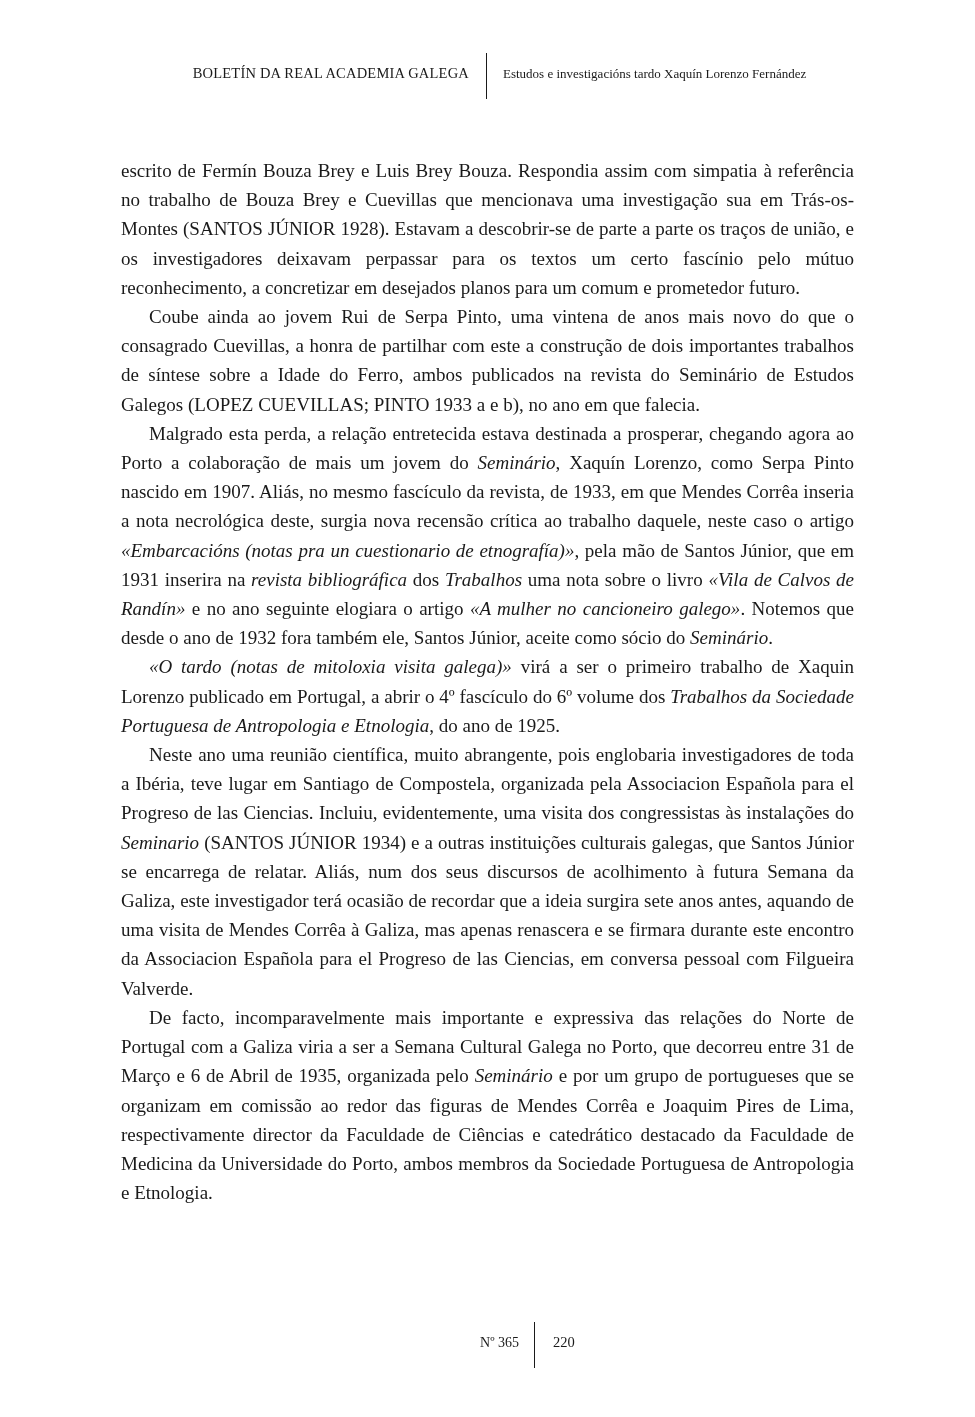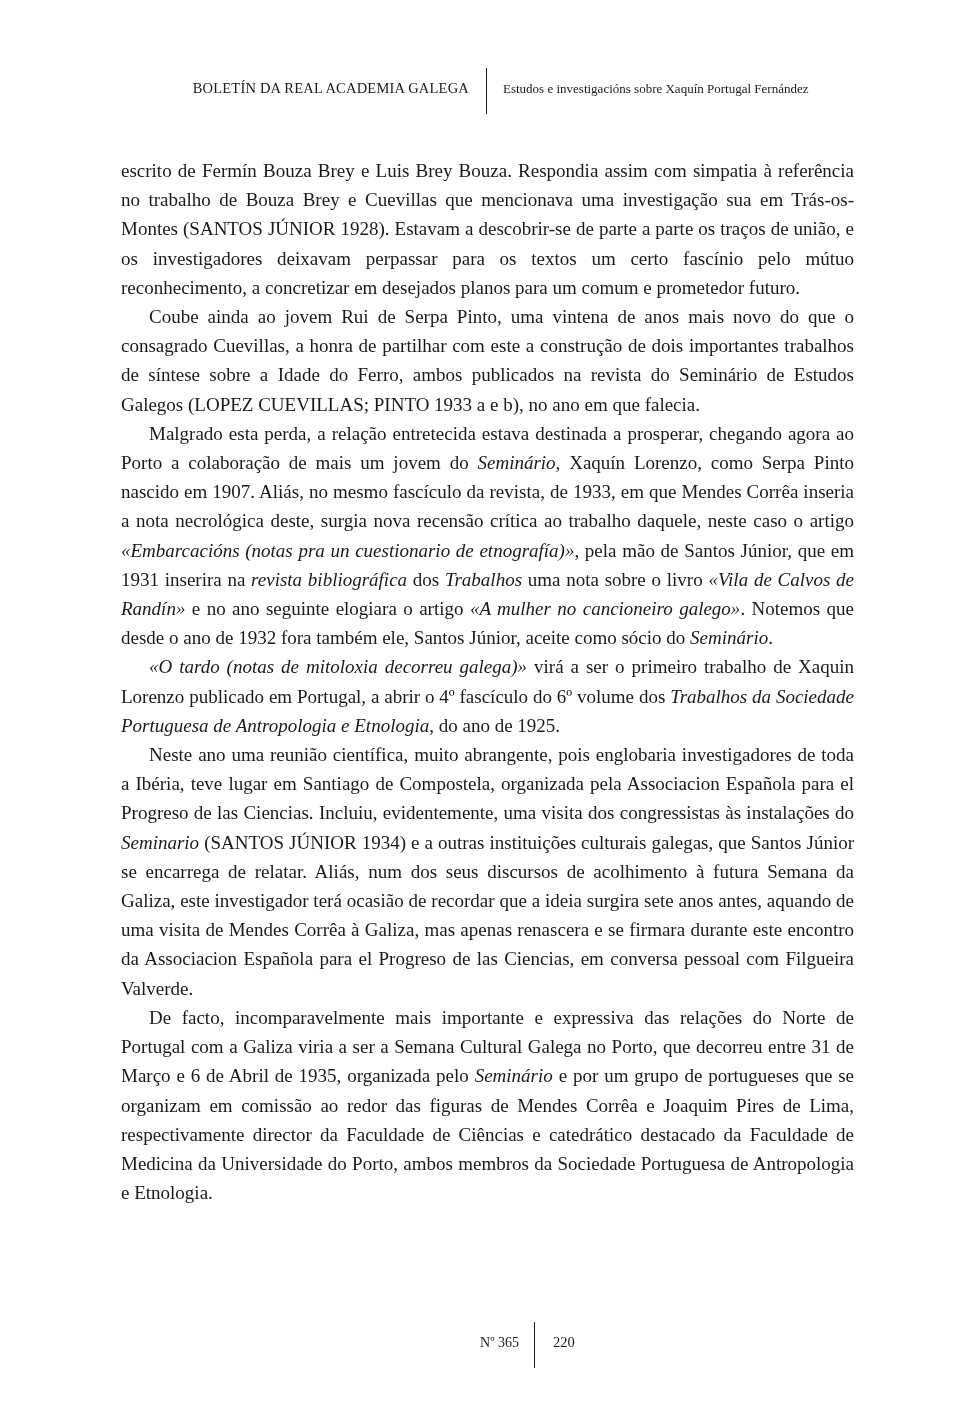--- a/index.html
+++ b/index.html
@@ -1,21 +1,21 @@
 <!DOCTYPE html>
 <html><head>
 <meta charset="utf-8">
 <style>
   html, body { margin: 0; padding: 0; background: #ffffff; }
   body {
     width: 975px; height: 1417px; position: relative; overflow: hidden;
     font-family: "Liberation Serif", "DejaVu Serif", serif; color: #1a1a1a;
   }
   .running-head {
-    position: absolute; top: 68px; left: 0; width: 975px; height: 46px;
+    position: absolute; top: 53px; left: 0; width: 975px; height: 46px;
   }
   .rh-left {
     position: absolute; right: 506px; top: 12px;
     font-size: 14.5px; letter-spacing: 0.2px; white-space: nowrap;
   }
   .rh-rule {
     position: absolute; left: 486px; top: 0; width: 1.3px; height: 46px; background: #1a1a1a;
   }
   .rh-right {
     position: absolute; left: 503px; top: 13px;
@@ -41,28 +41,28 @@
   .ft-right {
     position: absolute; left: 505px; top: 12px; font-size: 14.5px; font-weight: normal; white-space: nowrap;
   }
 </style>
 </head>
 <body>
 
 <header class="running-head">
   <span class="rh-left">BOLETÍN DA REAL ACADEMIA GALEGA</span>
   <span class="rh-rule"></span>
-  <span class="rh-right">Estudos e investigacións sobre Xaquín Portugal Fernández</span>
+  <span class="rh-right">Estudos e investigacións tardo Xaquín Lorenzo Fernández</span>
 </header>
 
 <main class="body-text" id="body-text">
     <p><span>escrito de Fermín Bouza Brey e Luis Brey Bouza. Respondia assim com simpatia à referência no trabalho de Bouza Brey e Cuevillas que mencionava uma investigação sua em Trás-os-Montes (SANTOS JÚNIOR 1928). Estavam a descobrir-se de parte a parte os traços de união, e os investigadores deixavam perpassar para os textos um certo fascínio pelo mútuo reconhecimento, a concretizar em desejados planos para um comum e prometedor futuro.</span></p>
     <p class="indent"><span>Coube ainda ao jovem Rui de Serpa Pinto, uma vintena de anos mais novo do que o consagrado Cuevillas, a honra de partilhar com este a construção de dois importantes trabalhos de síntese sobre a Idade do Ferro, ambos publicados na revista do Seminário de Estudos Galegos (LOPEZ CUEVILLAS; PINTO 1933 a e b), no ano em que falecia.</span></p>
     <p class="indent"><span>Malgrado esta perda, a relação entretecida estava destinada a prosperar, chegando agora ao Porto a colaboração de mais um jovem do </span><em>Seminário</em><span>, Xaquín Lorenzo, como Serpa Pinto nascido em 1907. Aliás, no mesmo fascículo da revista, de 1933, em que Mendes Corrêa inseria a nota necrológica deste, surgia nova recensão crítica ao trabalho daquele, neste caso o artigo </span><em>«Embarcacións (notas pra un cuestionario de etnografía)»</em><span>, pela mão de Santos Júnior, que em 1931 inserira na </span><em>revista bibliográfica</em><span> dos </span><em>Trabalhos</em><span> uma nota sobre o livro </span><em>«Vila de Calvos de Randín»</em><span> e no ano seguinte elogiara o artigo </span><em>«A mulher no cancioneiro galego»</em><span>. Notemos que desde o ano de 1932 fora também ele, Santos Júnior, aceite como sócio do </span><em>Seminário</em><span>.</span></p>
-    <p class="indent"><em>«O tardo (notas de mitoloxia decorreu galega)»</em><span> virá a ser o primeiro trabalho de Xaquin Lorenzo publicado em Portugal, a abrir o 4º fascículo do 6º volume dos </span><em>Trabalhos da Sociedade Portuguesa de Antropologia e Etnologia</em><span>, do ano de 1925.</span></p>
+    <p class="indent"><em>«O tardo (notas de mitoloxia visita galega)»</em><span> virá a ser o primeiro trabalho de Xaquin Lorenzo publicado em Portugal, a abrir o 4º fascículo do 6º volume dos </span><em>Trabalhos da Sociedade Portuguesa de Antropologia e Etnologia</em><span>, do ano de 1925.</span></p>
     <p class="indent"><span>Neste ano uma reunião científica, muito abrangente, pois englobaria investigadores de toda a Ibéria, teve lugar em Santiago de Compostela, organizada pela Associacion Española para el Progreso de las Ciencias. Incluiu, evidentemente, uma visita dos congressistas às instalações do </span><em>Seminario</em><span> (SANTOS JÚNIOR 1934) e a outras instituições culturais galegas, que Santos Júnior se encarrega de relatar. Aliás, num dos seus discursos de acolhimento à futura Semana da Galiza, este investigador terá ocasião de recordar que a ideia surgira sete anos antes, aquando de uma visita de Mendes Corrêa à Galiza, mas apenas renascera e se firmara durante este encontro da Associacion Española para el Progreso de las Ciencias, em conversa pessoal com Filgueira Valverde.</span></p>
     <p class="indent"><span>De facto, incomparavelmente mais importante e expressiva das relações do Norte de Portugal com a Galiza viria a ser a Semana Cultural Galega no Porto, que decorreu entre 31 de Março e 6 de Abril de 1935, organizada pelo </span><em>Seminário</em><span> e por um grupo de portugueses que se organizam em comissão ao redor das figuras de Mendes Corrêa e Joaquim Pires de Lima, respectivamente director da Faculdade de Ciências e catedrático destacado da Faculdade de Medicina da Universidade do Porto, ambos membros da Sociedade Portuguesa de Antropologia e Etnologia.</span></p>
   </main>
 
 <footer class="footer">
   <span class="ft-left">Nº 365</span>
   <span class="ft-rule"></span>
   <span class="ft-right">220</span>
 </footer>
 

